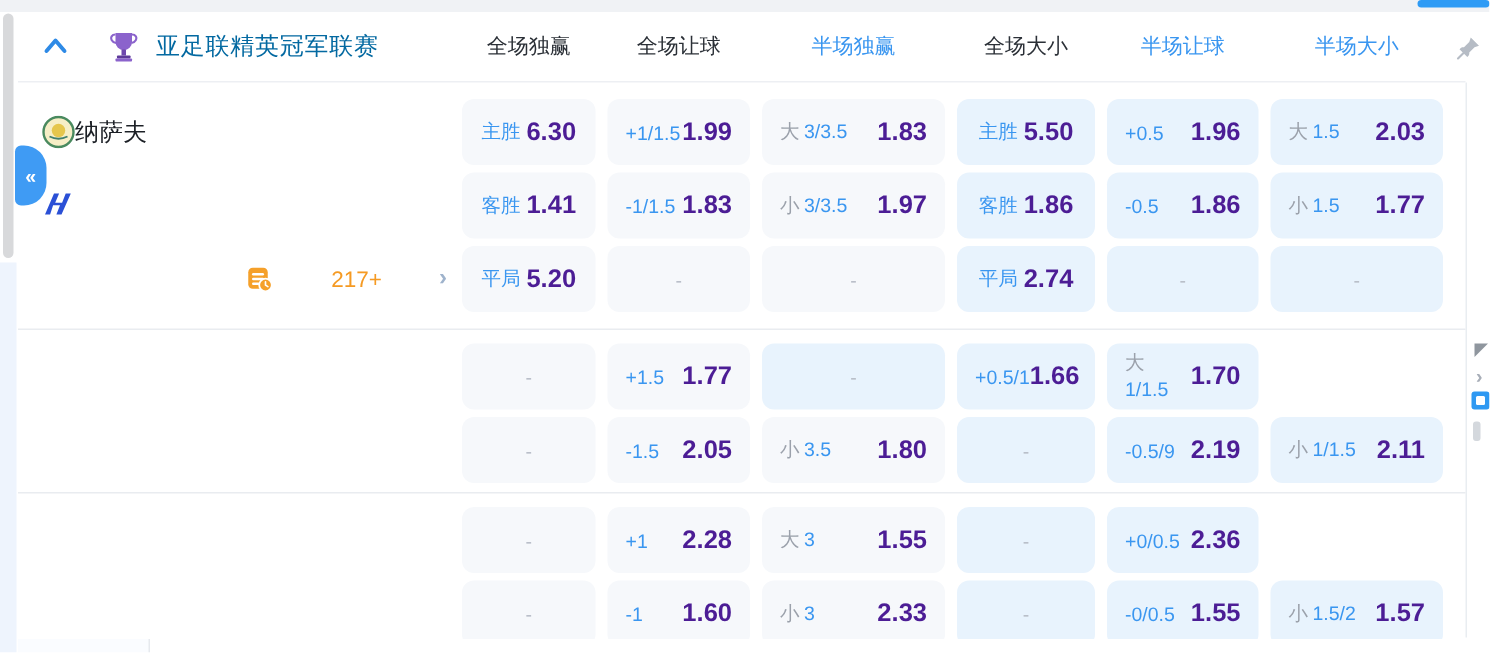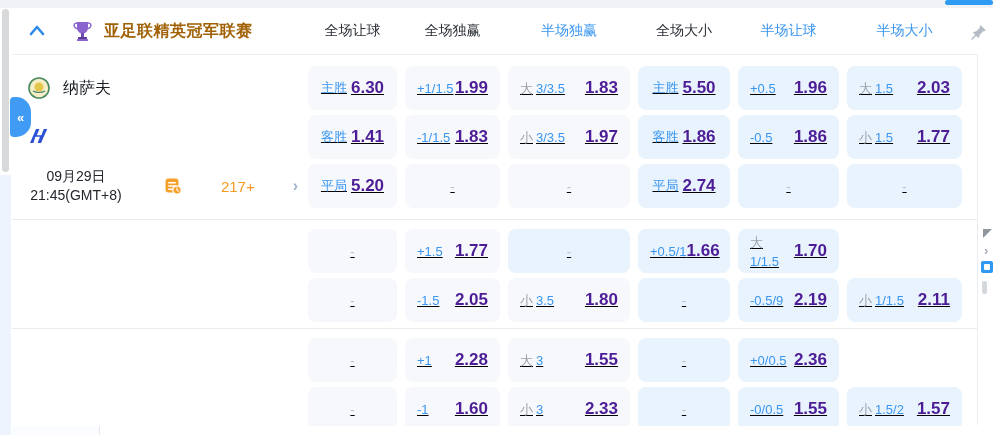--- a/index.html
+++ b/index.html
@@ -25,39 +25,39 @@
   .gut-bar { position:absolute; left:982px; top:281px; width:5px; height:13px; background:#d4d8dd; border-radius:2px; }
 
   
   .card { position:absolute; left:12px; top:8px; width:965px; background:#fff;
     border-radius:10px 0 0 0; border-bottom:1px solid #dfe3e8; }
 
   .hdr { height:47px; display:flex; align-items:center; border-bottom:1px solid #edeff3; }
   .hleft { width:292px; display:flex; align-items:center; flex-shrink:0; }
   .chev-up { margin-left:16px; display:flex; }
   .trophy { margin-left:27px; display:flex; }
-  .league { margin-left:12px; font-size:16px; font-weight:bold; color:#a16207; letter-spacing:.5px; }
+  .league { margin-left:12px; font-size:16px; font-weight:normal; color:#0369a1; letter-spacing:.5px; }
   .hcols { display:grid; grid-template-columns:97px 103px 130px 100px 109px 123px; }
   .hc { text-align:center; font-size:14px; color:#2b3037; }
   .hc.blue { color:#3a96f0; }
 
   .section { display:flex; padding:11px 0 6px; }
   .section.bordered { border-top:1px solid #e9ecf0; padding-top:9px; }
   .lpanel, .lspacer { width:292px; flex-shrink:0; }
 
   .lrow { height:44px; margin-bottom:5px; display:flex; align-items:center; }
   .logo { width:22px; height:22px; margin-left:16px; flex-shrink:0; }
-  .tname { margin-left:13px; font-size:16px; color:#1c2026; }
+  .tname { font-size:16px; color:#1c2026; }
   .tname.away { color:#2e6be5; font-weight:bold; }
   .dtblock { margin-left:12px; width:104px; text-align:center; font-size:14px; color:#22262c; line-height:19px; }
   .markets { margin-left:auto; margin-right:6px; display:flex; align-items:center;gap:34px; }
   .mcount { margin-left:5px; font-size:15px; color:#f59a23; }
   .mchev { margin-left:4px; color:#9fb3cc; font-size:16px; font-weight:bold; line-height:1; }
 
-  .ogrid { flex:1;text-decoration:underline; }
+  .ogrid { flex:1; }
   .orow { display:grid; grid-template-columns:97px 103px 130px 100px 109px 123px; }
   .orow + .orow { margin-top:5px; }
   .cell { height:44px; margin:0 4px; background:#f6f8fb; border-radius:8px;
     display:flex; align-items:center; justify-content:center; cursor:pointer; }
   .cell.hl { background:#e8f3fd; }
   .cell.spread { justify-content:space-between; padding:0 12px; }
   .olbl { font-size:13px; color:#3a96f0; margin-right:4px; }
   .oline { font-size:13px; color:#3a96f0; }
   .odir { font-size:13px; color:#9ba1ab; margin-right:3px; }
   .oval { font-size:17px; font-weight:bold; color:#4c1d95; }
@@ -90,22 +90,22 @@
             <path d="M4 1 h11 v6 a5.5 5.5 0 0 1 -11 0 Z" fill="#8b63cc"></path>
             <path d="M4 2 C1.5 2 .5 4 1.5 5.8 C2.3 7.2 3.5 7.6 4.4 7.7 M15 2 C17.5 2 18.5 4 17.5 5.8 C16.7 7.2 15.5 7.6 14.6 7.7" fill="none" stroke="#8b63cc" stroke-width="1.4"></path>
             <rect x="8" y="12" width="3" height="4" fill="#6e48ad"></rect>
             <rect x="5" y="16" width="9" height="2" rx="0.5" fill="#5d3a99"></rect>
             <rect x="4" y="18" width="11" height="2" rx="0.5" fill="#8b63cc"></rect>
           </svg>
         </span>
         <span class="league">亚足联精英冠军联赛</span>
       </div>
       <div class="hcols">
+        <span class="hc">全场独赢</span>
         <span class="hc">全场让球</span>
-        <span class="hc">全场独赢</span>
         <span class="hc blue">半场独赢</span>
         <span class="hc">全场大小</span>
         <span class="hc blue">半场让球</span>
         <span class="hc blue">半场大小</span>
       </div>
     </div>
 
     <div class="section">
       <div class="lpanel">
         <div class="lrow">
@@ -119,24 +119,20 @@
           <span class="tname">纳萨夫</span>
         </div>
         <div class="lrow">
           <span class="logo">
             <svg width="22" height="22" viewBox="0 0 22 22">
               <path d="M2 17 L8 3 h3.4 L8.8 9.2 h4.6 L15.8 3 h3.4 L13 17 h-3.4 L12 10.8 h-4.6 L5.4 17 Z" fill="#2b50d6"></path>
             </svg>
           </span>
         </div>
         <div class="lrow">
-          <div class="dtblock">
-            <div>09月29日</div>
-            <div>21:45(GMT+8)</div>
-          </div>
           <div class="markets">
             <svg width="18" height="18" viewBox="0 0 18 18">
               <rect x="1.5" y="1.5" width="13" height="14" rx="3" fill="#f5a02a"></rect>
               <rect x="4" y="5" width="8" height="1.6" rx="0.8" fill="#fff"></rect>
               <rect x="4" y="8.2" width="8" height="1.6" rx="0.8" fill="#fff"></rect>
               <rect x="4" y="11.4" width="5" height="1.6" rx="0.8" fill="#fff"></rect>
               <circle cx="13" cy="13" r="4.2" fill="#f5a02a" stroke="#fff" stroke-width="1.2"></circle>
               <path d="M13 10.8 v2.3 l1.6 1" stroke="#fff" stroke-width="1.1" fill="none" stroke-linecap="round"></path>
             </svg>
             <span class="mcount">217+</span>

